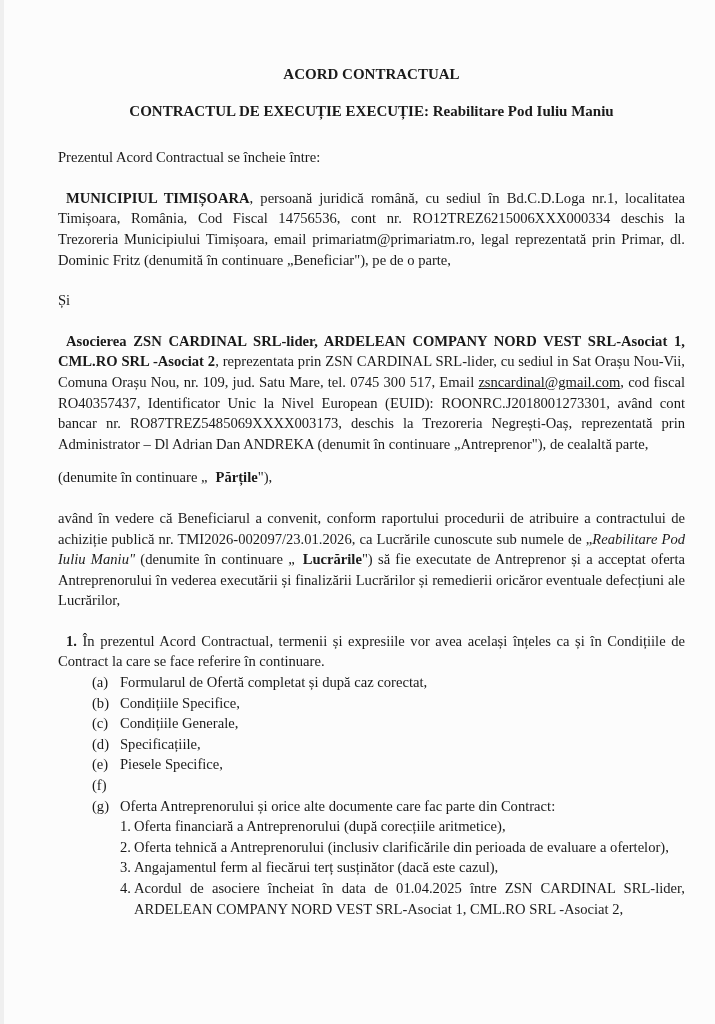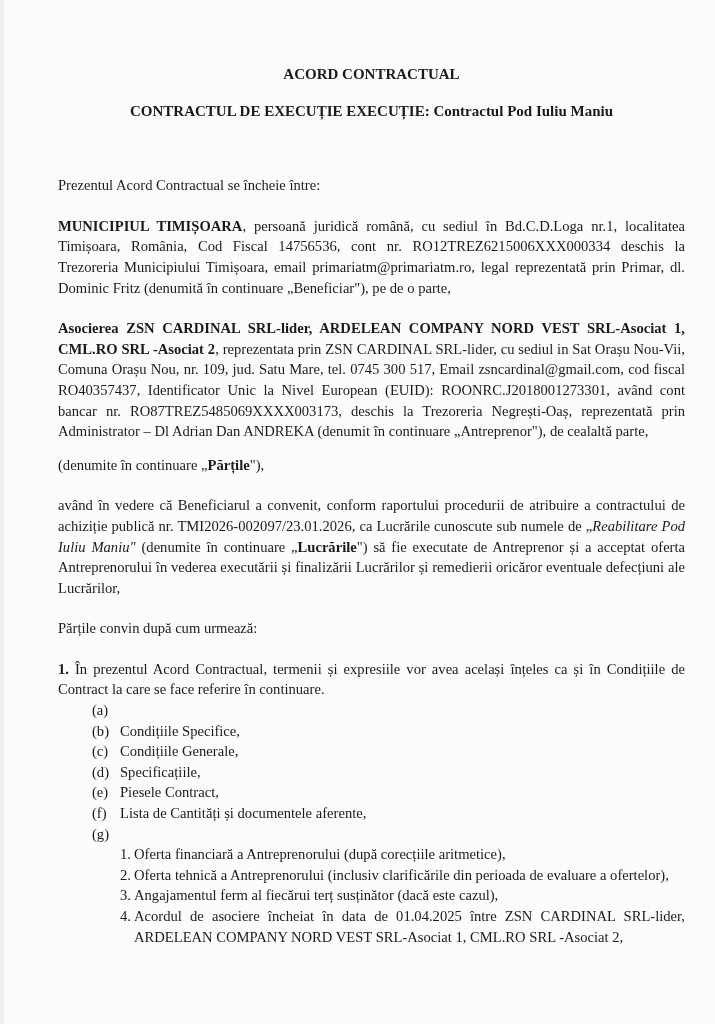--- a/index.html
+++ b/index.html
@@ -17,84 +17,85 @@
   }
   .content {
     position: absolute; left: 54px; top: 64px; width: 627px;
     font-size: 14.6px; line-height: 20.6px;
   }
   .title { text-align: center; font-weight: bold; margin: 0; }
   .t1 { font-size: 15px; }
   .t2 { font-size: 15px; margin-top: 16px; }
   p { margin: 0; text-align: justify; }
   .j-last { text-align-last: left; }
-  .gap-l { margin-top: 54px; }
+  .gap-l { margin-top: 26px; }
   .gap { margin-top: 20px; }
   .gap-s { margin-top: 13px; }
-  b { font-weight: bold; }
-  .email { }
+  b { font-weight: bold; margin-left: 8px; }
+  .email { text-decoration: underline; }
   ul.annex { list-style: none; margin: 0; padding: 0 0 0 34px; }
   ul.annex > li { display: flex; }
   ul.annex > li .lbl { width: 28px; flex: none; }
   ol.sub { list-style: none; margin: 0; padding: 0 0 0 62px; }
   ol.sub > li { display: flex; }
   ol.sub > li .num { width: 14px; flex: none; }
   ol.sub > li .txt { flex: 1; text-align: justify; }
 </style>
 </head>
 <body>
 
 <div class="page">
   <div class="content">
 
     <p class="title t1">ACORD CONTRACTUAL</p>
-    <p class="title t2"><span>CONTRACTUL DE EXECUȚIE EXECUȚIE:</span> <span>Contractul Pod Iuliu Maniu</span></p>
+    <p class="title t2"><span>CONTRACTUL DE EXECUȚIE EXECUȚIE:</span> <span>Reabilitare Pod Iuliu Maniu</span></p>
 
     <p class="gap-l">Prezentul Acord Contractual se încheie între:</p>
 
     <p class="gap j-last"><b>MUNICIPIUL TIMIȘOARA</b><span>, persoană juridică română, cu sediul în Bd.C.D.Loga nr.1, localitatea Timișoara, România, Cod Fiscal 14756536, cont nr. RO12TREZ6215006XXX000334 deschis la Trezoreria Municipiului Timișoara, email primariatm@primariatm.ro, legal reprezentată prin Primar, dl. Dominic Fritz (denumită în continuare „Beneficiar"), pe de o parte,</span></p>
 
+    <p class="gap">Și</p>
 
     <p class="gap j-last"><b>Asocierea ZSN CARDINAL SRL-lider, ARDELEAN COMPANY NORD VEST SRL-Asociat 1, CML.RO SRL -Asociat 2</b><span>, reprezentata prin ZSN CARDINAL SRL-lider, cu sediul in Sat Orașu Nou-Vii, Comuna Orașu Nou, nr. 109, jud. Satu Mare, tel. 0745 300 517, Email </span><span class="email">zsncardinal@gmail.com</span><span>, cod fiscal RO40357437, Identificator Unic la Nivel European (EUID): ROONRC.J2018001273301, având cont bancar nr. RO87TREZ5485069XXXX003173, deschis la Trezoreria Negrești-Oaș, reprezentată prin Administrator – Dl Adrian Dan ANDREKA (denumit în continuare „Antreprenor"), de cealaltă parte,</span></p>
 
     <p class="gap-s"><span>(denumite în continuare „</span><b>Părțile</b><span>"),</span></p>
 
     <p class="gap j-last"><span>având în vedere că Beneficiarul a convenit, conform raportului procedurii de atribuire a contractului de achiziție publică nr. TMI2026-002097/23.01.2026, ca Lucrările cunoscute sub numele de „</span><i>Reabilitare Pod Iuliu Maniu"</i><span> (denumite în continuare „</span><b>Lucrările</b><span>") să fie executate de Antreprenor și a acceptat oferta Antreprenorului în vederea executării și finalizării Lucrărilor și remedierii oricăror eventuale defecțiuni ale Lucrărilor,</span></p>
 
-    <p class="gap">Părțile convin după cum urmează:</p>
 
     <p class="gap j-last"><b>1.</b><span> În prezentul Acord Contractual, termenii și expresiile vor avea același înțeles ca și în Condițiile de Contract la care se face referire în continuare.</span></p>
 
 
     <ul class="annex">
       <li>
           <span class="lbl">(a)</span>
+          <span>Formularul de Ofertă completat și după caz corectat,</span>
         </li>
       <li>
           <span class="lbl">(b)</span>
           <span>Condițiile Specifice,</span>
         </li>
       <li>
           <span class="lbl">(c)</span>
           <span>Condițiile Generale,</span>
         </li>
       <li>
           <span class="lbl">(d)</span>
           <span>Specificațiile,</span>
         </li>
       <li>
           <span class="lbl">(e)</span>
-          <span>Piesele Contract,</span>
+          <span>Piesele Specifice,</span>
         </li>
       <li>
           <span class="lbl">(f)</span>
-          <span>Lista de Cantități și documentele aferente,</span>
         </li>
       <li>
           <span class="lbl">(g)</span>
+          <span>Oferta Antreprenorului și orice alte documente care fac parte din Contract:</span>
         </li>
     </ul>
 
     <ol class="sub">
       <li>
           <span class="num">1.</span>
           <span class="txt">Oferta financiară a Antreprenorului (după corecțiile aritmetice),</span>
         </li>
       <li>
           <span class="num">2.</span>

